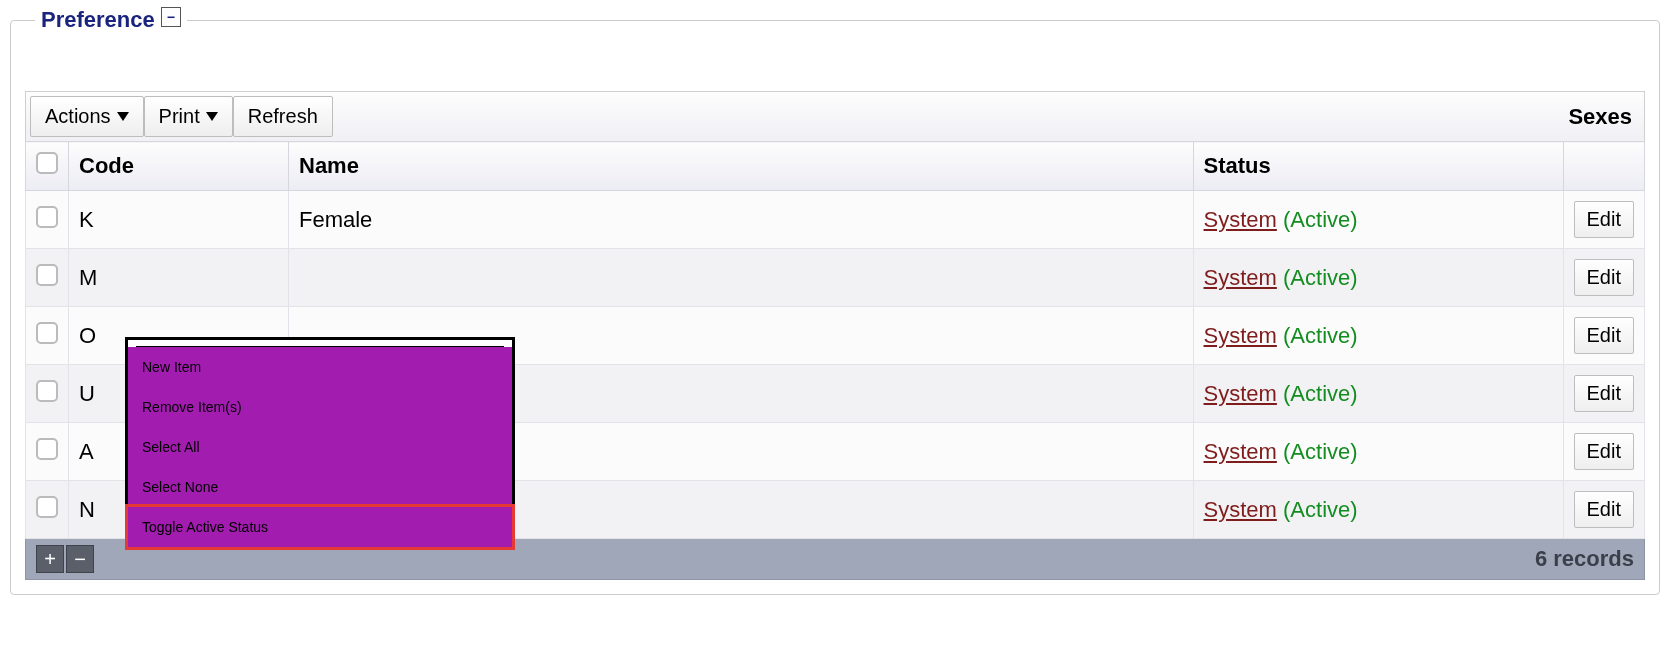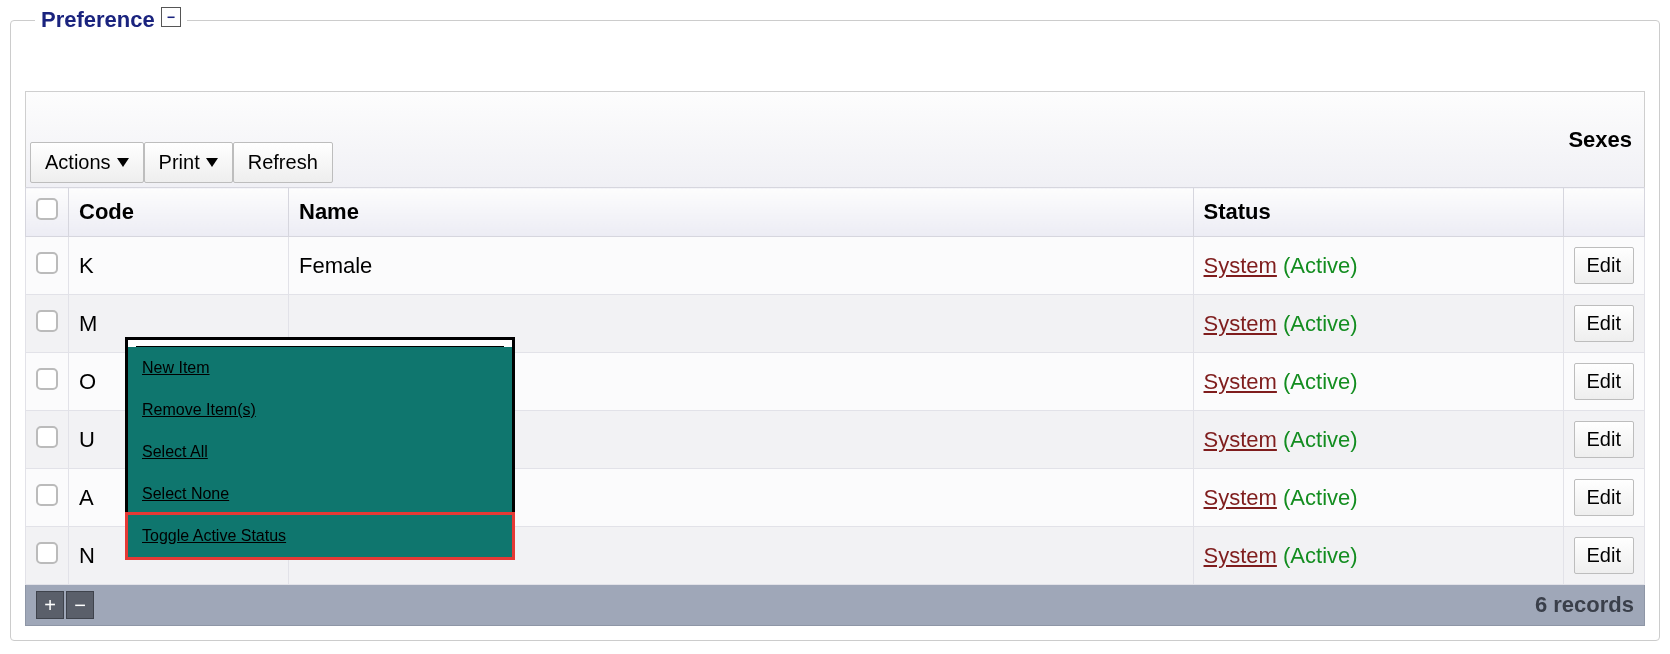--- a/index.html
+++ b/index.html
@@ -46,21 +46,21 @@
   .toolbar {
     display: flex;
     align-items: center;
     justify-content: space-between;
     background: linear-gradient(#fdfdfd, #f0f0f5);
     border: 1px solid #cfcfcf;
     border-bottom: none;
     padding: 4px 12px 4px 4px;
     margin-top: 40px;
   }
-  .toolbar-left { display: flex; gap: 0; margin-top: 46px; }
+  .toolbar-left { display: flex; gap: 0; }
   .tb-btn {
     border: 1px solid #bdbdbd;
     background: linear-gradient(#fff, #eee);
     padding: 8px 14px;
     font-size: 20px;
     cursor: pointer;
     display: inline-flex;
     align-items: center;
     gap: 6px;
     border-radius: 2px;
@@ -153,24 +153,23 @@
     border: 3px solid #000;
     z-index: 30;
   }
   .context-menu hr {
     margin: 6px 8px 0 8px;
     border: none;
     border-top: 1px solid #000;
   }
   .ctx-item {
     padding: 12px 14px;
-    font-size: 16px;
-    cursor: pointer;
-    background: #0f766e;
-    text-decoration: underline;
+    font-size: 14px;
+    cursor: pointer;
+    background: #a21caf;
   }
   .ctx-item.highlight {
     border: 3px solid #e53935;
     margin: -3px;
     position: relative;
     z-index: 31;
   }
 </style>
 </head>
 <body>

